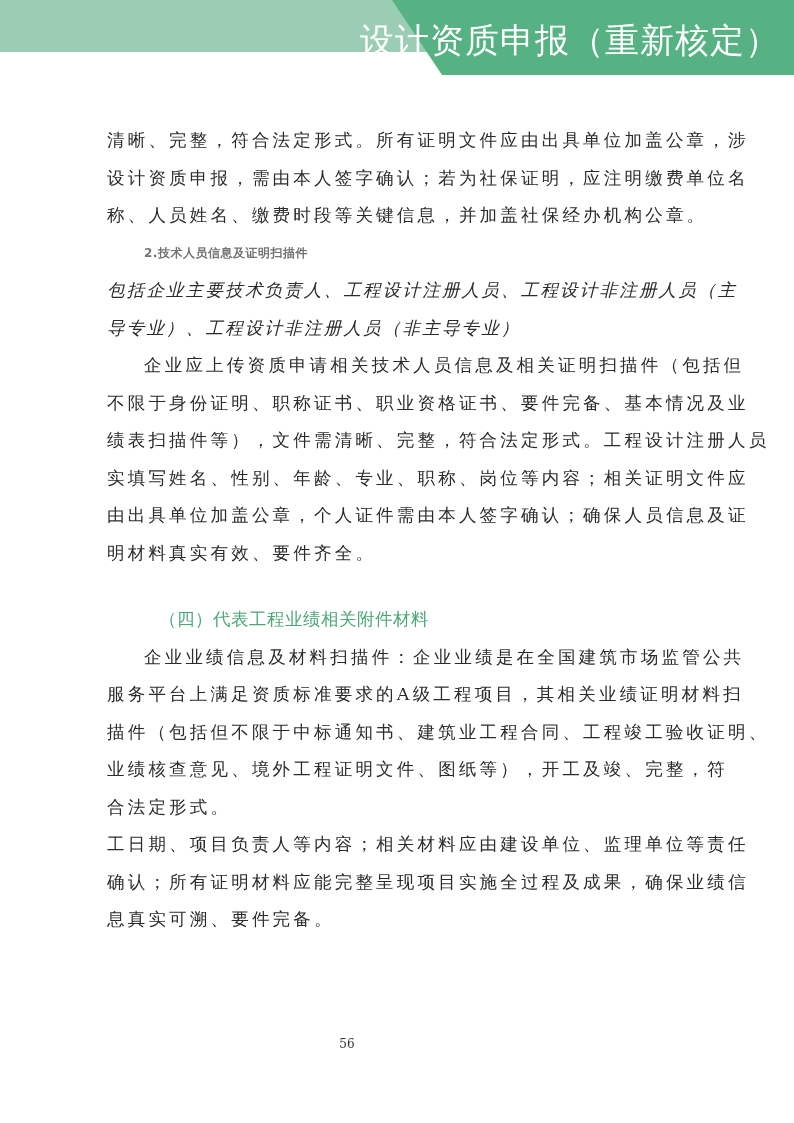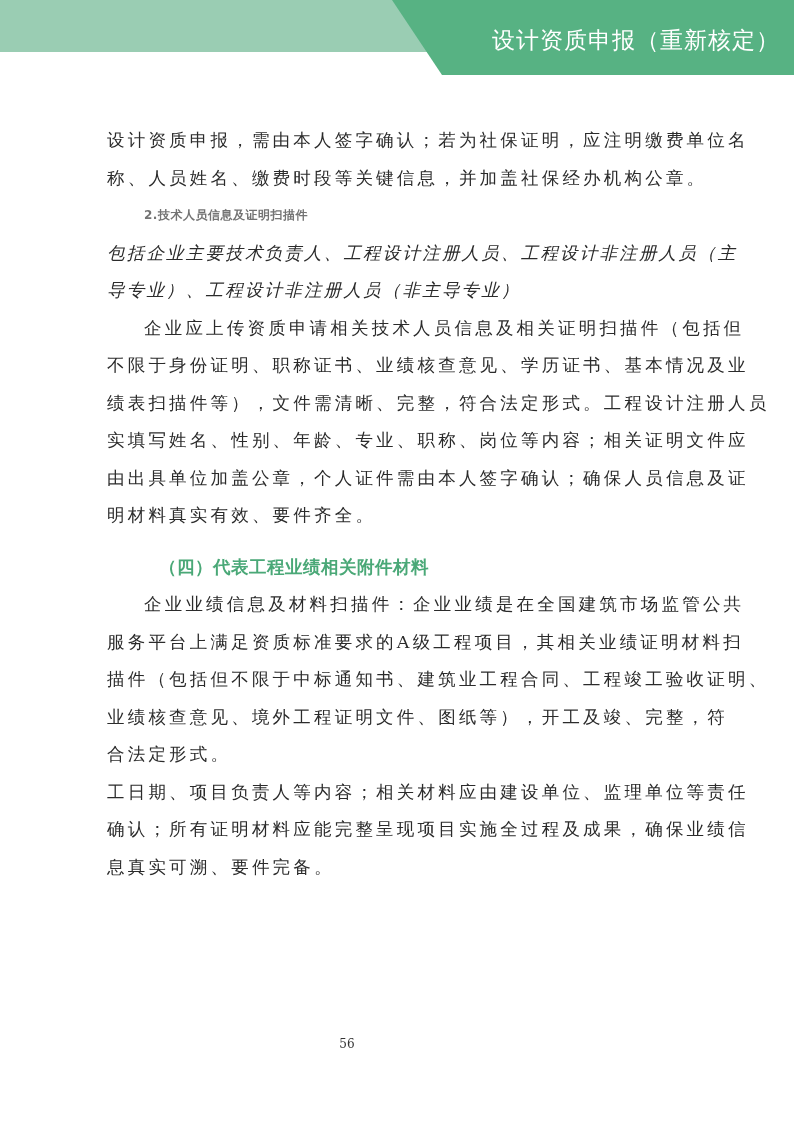--- a/index.html
+++ b/index.html
@@ -14,72 +14,73 @@
       background: #9acdb3;
     }
     .header-tab {
       position: absolute; left: 392px; top: 0; width: 402px; height: 75px;
       background: #57b283;
       clip-path: polygon(0 0, 100% 0, 100% 100%, 50px 100%);
     }
     .header-title {
       position: absolute; right: 14px; top: 20px; height: 40px;
       color: #ffffff; font-family: "DejaVu Sans", "Liberation Sans", sans-serif;
-      font-size: 23px; letter-spacing: 1px; line-height: 40px; white-space: nowrap;
+      font-size: 34px; letter-spacing: 1px; line-height: 40px; white-space: nowrap;
     }
     .content {
       position: absolute; left: 107px; top: 122px; width: 580px;
     }
     .line {
       font-size: 17.5px; line-height: 37.5px; height: 37.5px;
       letter-spacing: 3.2px; white-space: nowrap; overflow: visible;
     }
     .indent { padding-left: 37px; text-align: right; }
     .sub-heading {
       color: #737373; font-weight: bold; font-size: 12px;
       padding-left: 37px; letter-spacing: 0.5px;
       line-height: 37.5px; height: 37.5px; white-space: nowrap;
       font-family: "DejaVu Sans", "Liberation Sans", sans-serif;
     }
     .italic-line { font-style: italic; letter-spacing: 2.2px; }
     .section-heading {
-      color: #4aa877; font-weight: bold; font-size: 17.5px;
+      color: #4aa877; font-weight: normal; font-size: 17.5px;
       padding-left: 52px; letter-spacing: 0.5px;
       line-height: 37.5px; height: 37.5px; white-space: nowrap;
-      margin-top: 14px;
+      margin-top: 29px;
       font-family: "DejaVu Sans", "Liberation Sans", sans-serif;
     }
     .page-number {
       position: absolute; left: 0; width: 694px; top: 1037px;
       text-align: center; font-size: 12px; color: #333;
     }
   </style>
 </head>
 <body>
 
 <div class="header-band"></div>
 <div class="header-tab"></div>
 <div class="header-title">设计资质申报（重新核定）</div>
 
 <div class="content">
   <div>
+    <div class="line">清晰、完整，符合法定形式。所有证明文件应由出具单位加盖公章，涉</div>
     <div class="line">设计资质申报，需由本人签字确认；若为社保证明，应注明缴费单位名</div>
     <div class="line">称、人员姓名、缴费时段等关键信息，并加盖社保经办机构公章。</div>
   </div>
 
   <div class="sub-heading">2.技术人员信息及证明扫描件</div>
 
   <div>
     <div class="line italic-line">包括企业主要技术负责人、工程设计注册人员、工程设计非注册人员（主</div>
     <div class="line italic-line">导专业）、工程设计非注册人员（非主导专业）</div>
   </div>
 
   <div>
     <div class="line indent">企业应上传资质申请相关技术人员信息及相关证明扫描件（包括但</div>
-    <div class="line">不限于身份证明、职称证书、业绩核查意见、学历证书、基本情况及业</div>
+    <div class="line">不限于身份证明、职称证书、职业资格证书、要件完备、基本情况及业</div>
     <div class="line">绩表扫描件等），文件需清晰、完整，符合法定形式。工程设计注册人员</div>
     <div class="line">实填写姓名、性别、年龄、专业、职称、岗位等内容；相关证明文件应</div>
     <div class="line">由出具单位加盖公章，个人证件需由本人签字确认；确保人员信息及证</div>
     <div class="line">明材料真实有效、要件齐全。</div>
   </div>
 
   <div class="section-heading">（四）代表工程业绩相关附件材料</div>
 
   <div>
     <div class="line indent">企业业绩信息及材料扫描件：企业业绩是在全国建筑市场监管公共</div>

